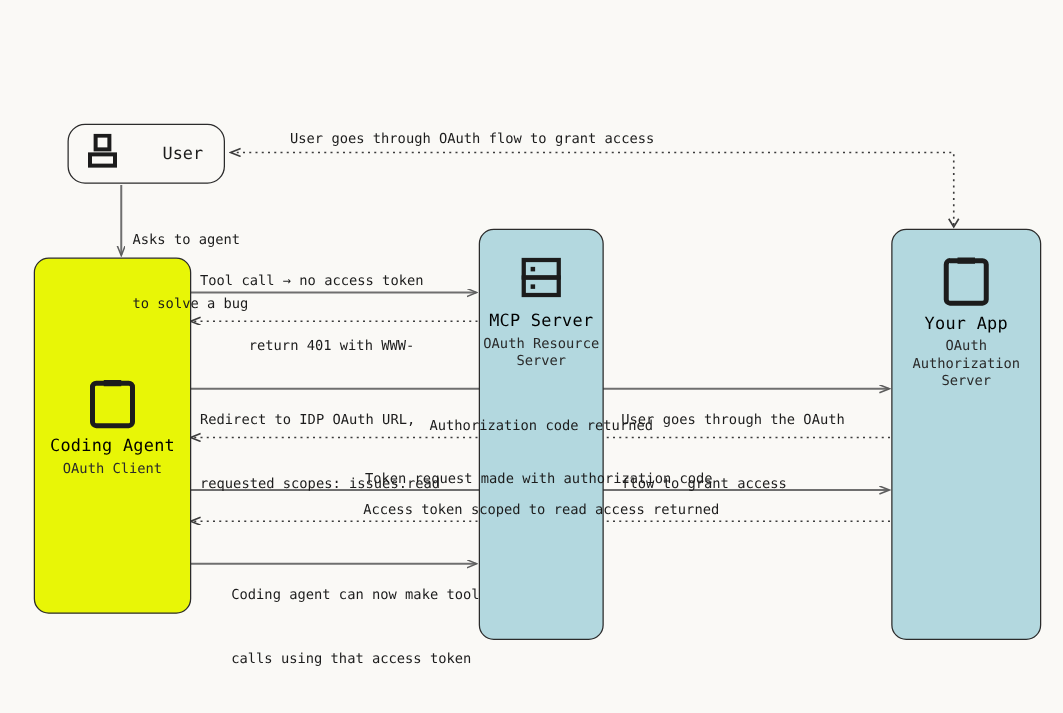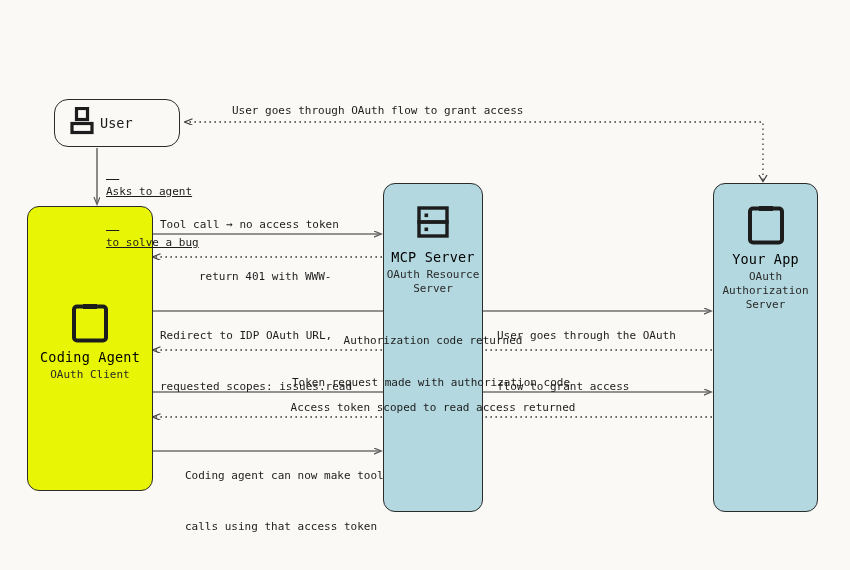--- a/index.html
+++ b/index.html
@@ -48,21 +48,21 @@
   }
   .node-mcp {
     left: 383px; top: 183px;
     width: 100px; height: 329px;
     background: #b3d8df;
     justify-content: flex-start;
     padding-top: 20px;
   }
   .node-app {
     left: 713px; top: 183px;
-    width: 105px; height: 329px;
+    width: 120px; height: 329px;
     background: #b3d8df;
     justify-content: flex-start;
     padding-top: 36px;
   }
   .node-icon {
     display: block;
     margin: 0 auto 6px auto;
   }
   .node-title {
     font-size: 13.5px;
@@ -77,21 +77,21 @@
     color: #2a2a2a;
     text-align: center;
     line-height: 1.28;
     margin-top: 2px;
   }
   .node-agent .node-title { margin-top: 6px; }
 
   .user-label {
     font-size: 13.5px;
     color: #1c1c1c;
-    margin-left: 5px;
+    margin-left: 35px;
   }
 
   .agent-inner {
     position: absolute;
     left: 0; right: 0;
     top: 95px;
     text-align: center;
   }
   .mcp-inner, .app-inner {
     position: absolute;
@@ -199,21 +199,21 @@
     <div class="node-sub">
       <div>OAuth</div>
       <div>Authorization</div>
       <div>Server</div>
     </div>
   </div>
 </div>
 
 <div class="edge-label" style="left:232px; top:102px;">User goes through OAuth flow to grant access</div>
 
-<div class="edge-label" style="left:106px; top:149px;text-decoration:underline;">
+<div class="edge-label" style="left:106px; top:149px;">
   <div>Asks to agent</div>
   <div>to solve a bug</div>
 </div>
 
 <div class="edge-label" style="left:160px; top:216px;">Tool call → no access token</div>
 
 <div class="edge-label" style="left:163px; top:234px;margin-left:36px;">
   <div>return 401 with WWW-</div>
 </div>
 

